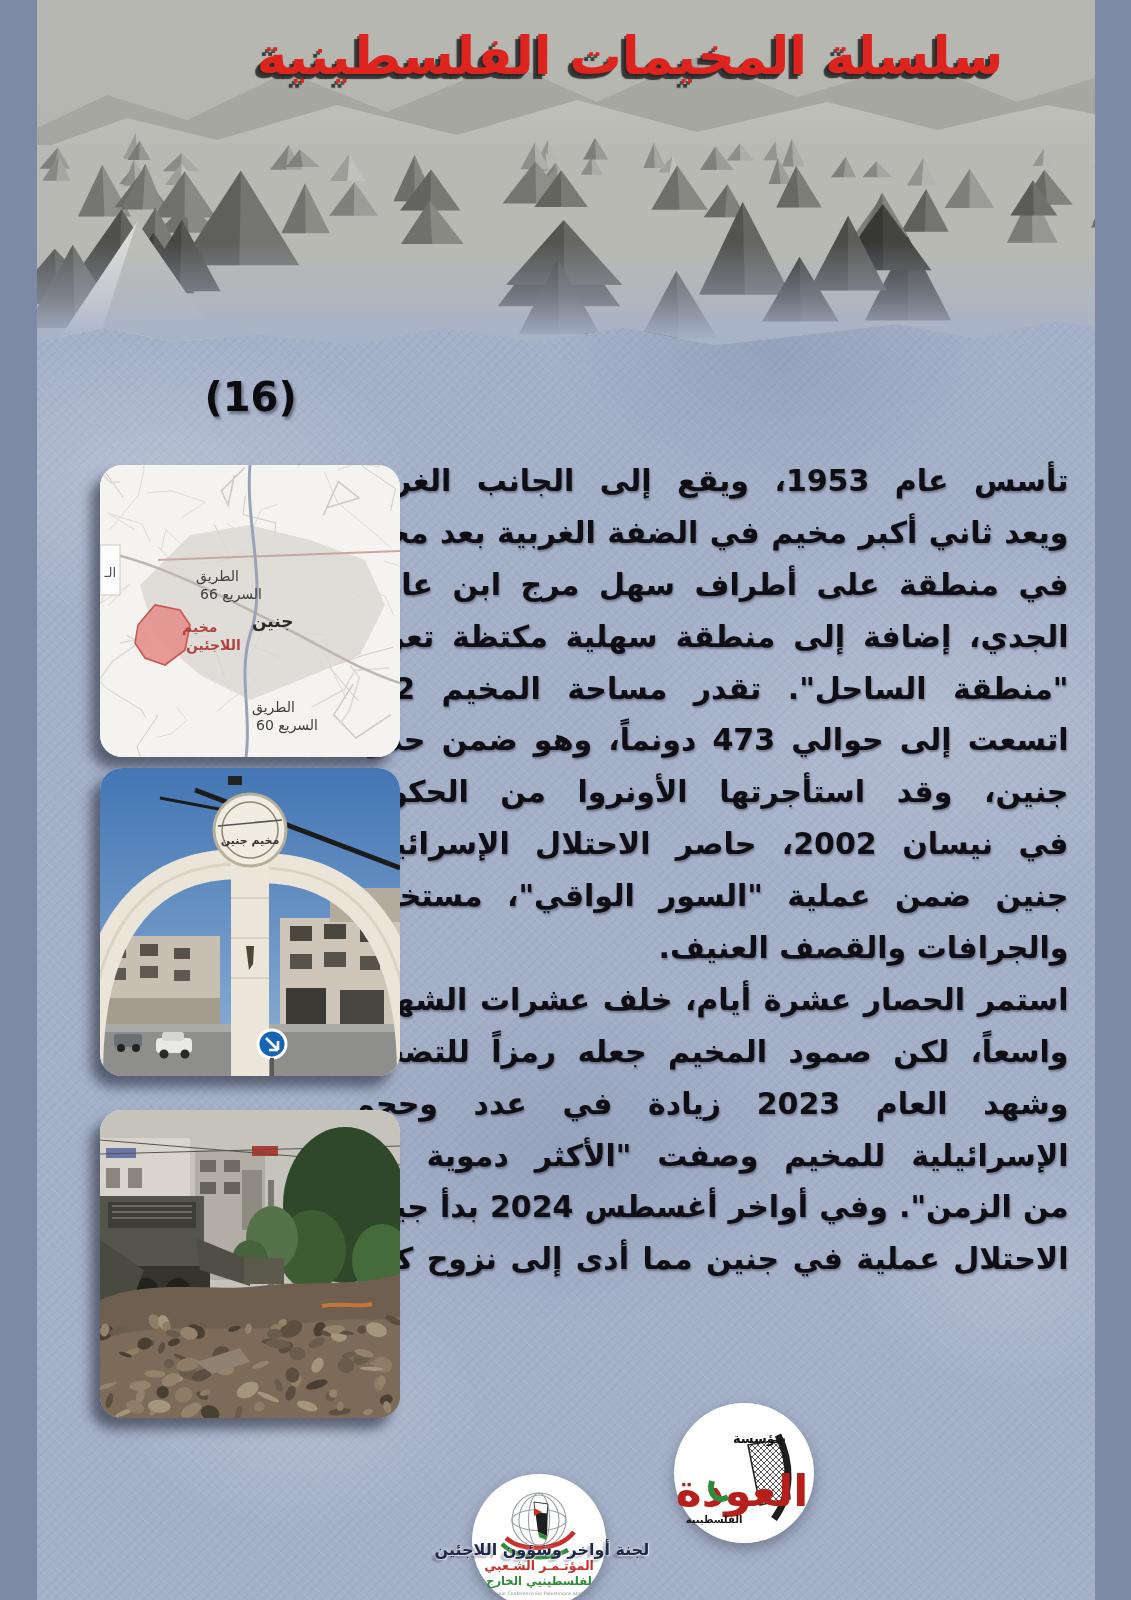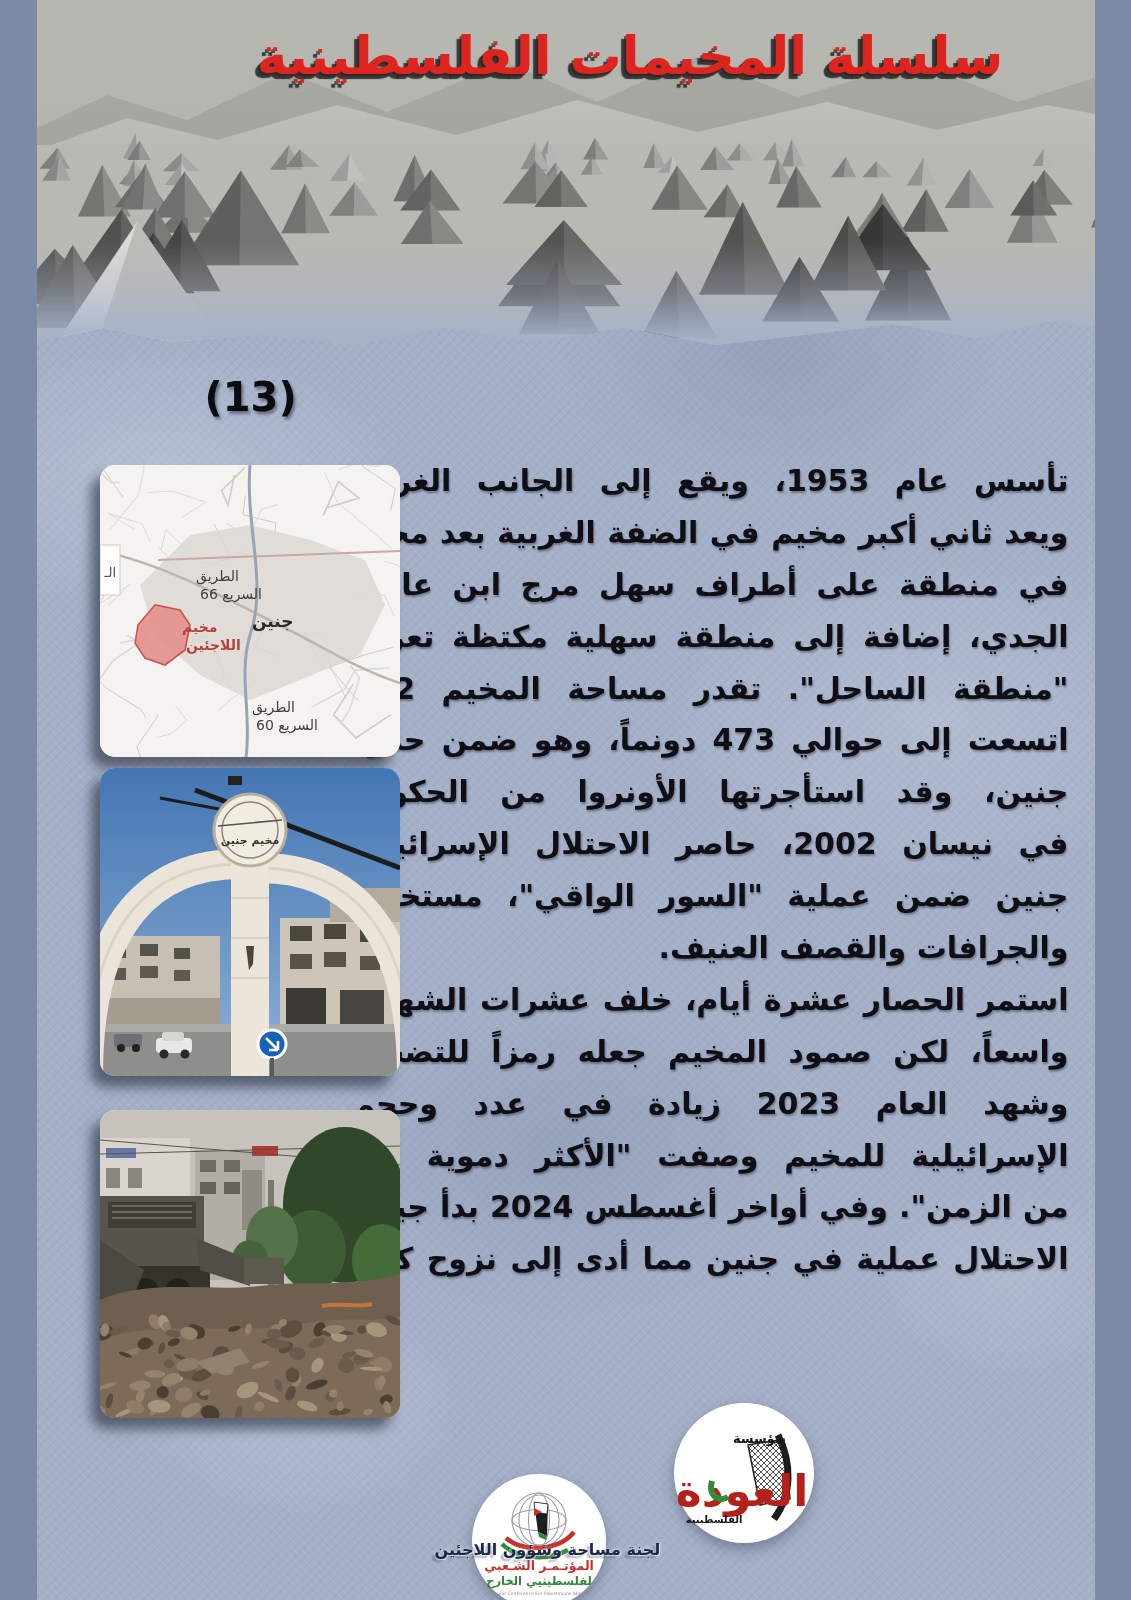--- a/index.html
+++ b/index.html
@@ -49,21 +49,21 @@
   
   .article{
     position:absolute;top:455px;right:26px;width:716px;direction:rtl;
     font-size:30px;font-weight:bold;color:#0e0e14;
     text-shadow:1px 2px 2px rgba(10,10,25,.33);
   }
   .article .line{height:51.9px;line-height:51.9px;text-align:right;white-space:nowrap;overflow:visible;}
   .article .line.just{text-align:justify;text-align-last:justify;white-space:normal;overflow:hidden;}
   
   .side-img{
-    position:absolute;left:63px;width:300px;border-radius:15px;overflow:hidden;
+    position:absolute;left:63px;width:300px;border-radius:22px;overflow:hidden;
     box-shadow:-9px 11px 12px rgba(25,30,45,.55);
     background:#eee;
   }
   .img-map{top:465px;height:292px;}
   .img-arch{top:768px;height:308px;}
   .img-rubble{top:1110px;height:308px;}
   .side-img svg{display:block;}
   
   .logo-circle{
     position:absolute;border-radius:50%;background:#fff;
@@ -237,21 +237,21 @@
           <polygon points="-10.900608710562416,327.8940329218107 87.39822530864197,327.8940329218107 35.75053155006859,244.86025377229083" fill="hsl(60,2%,42.847993827160494%)"></polygon>
           <polygon points="-10.900608710562416,327.8940329218107 38.24880829903978,327.8940329218107 35.75053155006859,244.86025377229083" fill="rgba(0,0,0,0.18)"></polygon>
         </g>
       <polygon points="18,345 185,345 100,222" fill="#dadad6"></polygon>
       <polygon points="60,345 185,345 100,222" fill="#bdbdb7"></polygon>
     </svg>
     <div class="hero-fade"></div>
     <div class="series-title">سلسلة المخيمات الفلسطينية</div>
   </div>
 
-  <div class="issue-no">(13)</div>
+  <div class="issue-no">(16)</div>
 
   <div class="article">
       <div class="line just">تأسس عام 1953، ويقع  إلى الجانب الغربي لمدينة جنين،</div>
       <div class="line just">ويعد ثاني أكبر مخيم في الضفة الغربية بعد مخيم بلاطة،</div>
       <div class="line just">في منطقة على أطراف سهل مرج ابن عامر، ويمر بوادي</div>
       <div class="line just">الجدي، إضافة إلى منطقة سهلية مكتظة تعرف باسم</div>
       <div class="line just">"منطقة الساحل". تقدر مساحة المخيم 372 دونماً ،</div>
       <div class="line just">اتسعت إلى حوالي 473 دونماً، وهو ضمن حدود بلدية</div>
       <div class="line just">جنين، وقد استأجرتها الأونروا من الحكومة الأردنية.</div>
       <div class="line just">في نيسان 2002، حاصر الاحتلال الإسرائيلي مخيم</div>
@@ -555,15 +555,15 @@
       </defs>
       <path d="M74,42 L110,36 L116,96 L86,102 Z" fill="url(#kef)" stroke="#222" stroke-width="1.5"></path>
       <path d="M104,32 C118,60 118,92 100,116" stroke="#1d1d1d" stroke-width="7" fill="none"></path>
       <text x="68" y="103" font-size="44" font-weight="bold" fill="#b71f1a" text-anchor="middle" direction="rtl">العودة</text>
       <path d="M38,78 C34,92 44,100 54,94" stroke="#2f8a3a" stroke-width="6" fill="none"></path>
       <text x="84" y="40" font-size="13" font-weight="bold" fill="#151515" text-anchor="middle" direction="rtl">مؤسسة</text>
       <text x="40" y="120" font-size="10" font-weight="bold" fill="#151515" text-anchor="middle" direction="rtl">الفلسطينية</text>
     </svg>
   </div>
 
-  <div class="footer-caption">لجنة مساحة وشؤون اللاجئين</div>
+  <div class="footer-caption">لجنة أواخر وشؤون اللاجئين</div>
 
 </div>
 
 </body></html>

